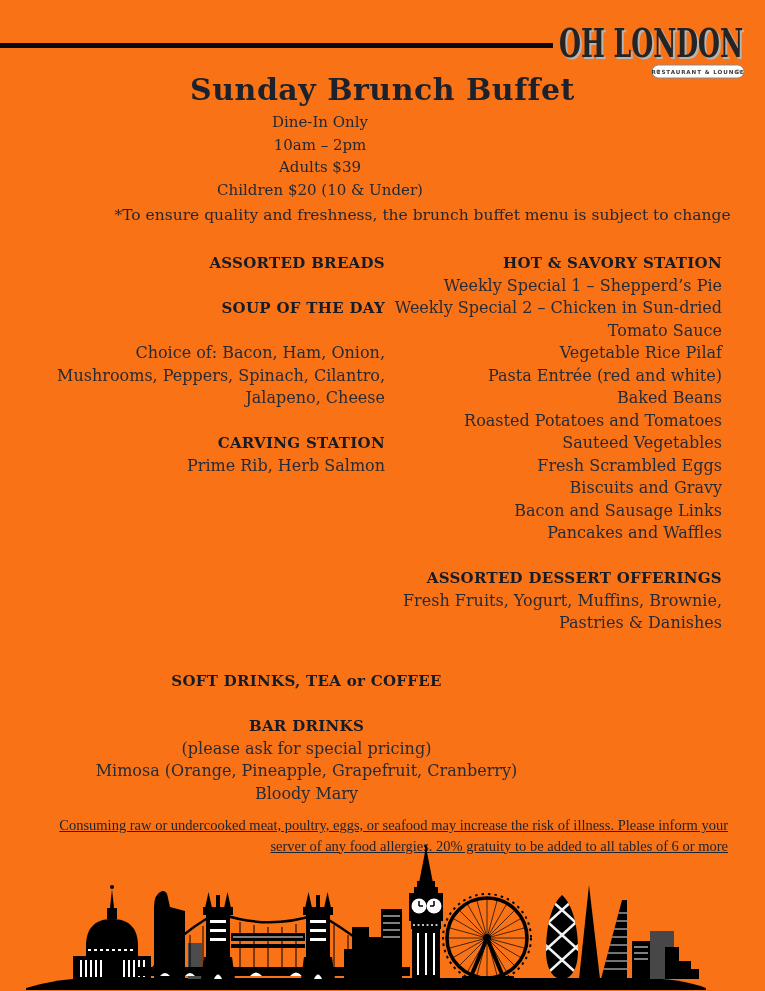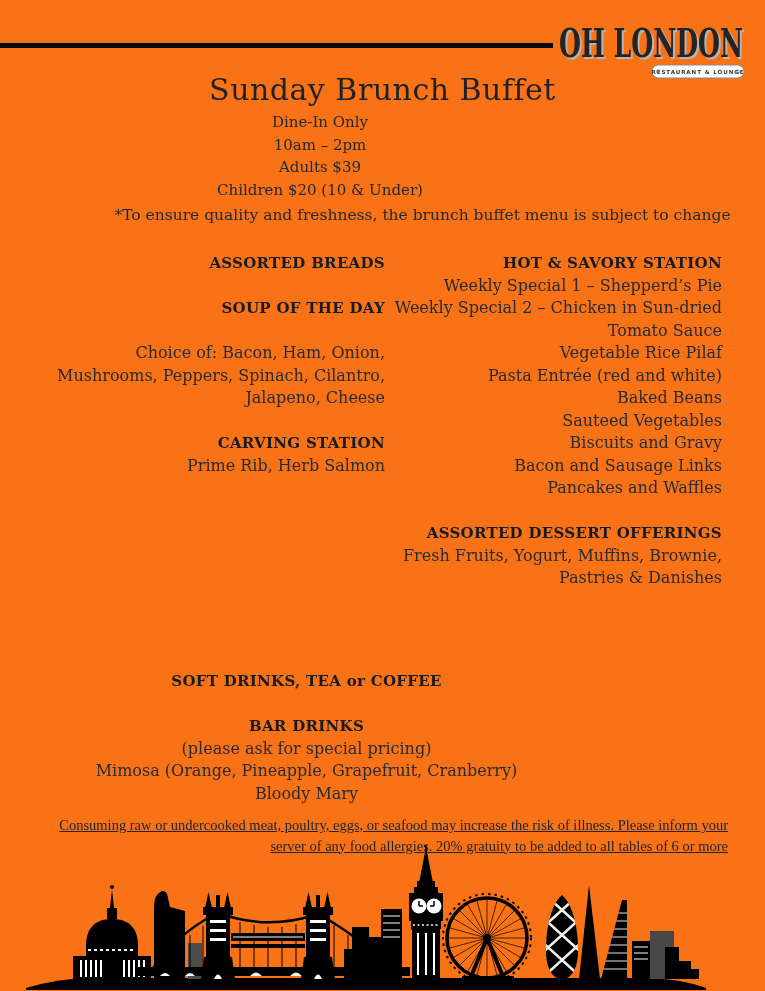--- a/index.html
+++ b/index.html
@@ -1,21 +1,21 @@
 <!DOCTYPE html>
 <html><head>
 <meta charset="utf-8">
 <style>
   html,body{margin:0;padding:0;background:#ffffff;}
   .page{position:relative;width:765px;height:991px;background:#f97316;overflow:hidden;
         font-family:"DejaVu Serif", serif;color:#232833;}
   .rule{position:absolute;left:0;top:43px;width:553px;height:5px;background:#0a0a0a;}
   .logo{position:absolute;left:556px;top:6px;width:192px;height:82px;}
   .title{position:absolute;left:0;top:72px;width:765px;margin:0;text-align:center;
-         font-size:30px;font-weight:400;letter-spacing:.5px;color:#1c212b;}
+         font-size:30px;font-weight:700;letter-spacing:.5px;color:#1c212b;}
   .subs{position:absolute;left:0;top:111px;width:640px;text-align:center;
         font-size:15px;line-height:22.5px;}
   .note{position:absolute;left:0;top:204px;width:765px;text-align:center;
         font-size:15.5px;line-height:22px;color:#232833;padding-left:40px;}
   .cols{position:absolute;left:0;top:252px;width:765px;}
   .col{position:absolute;top:0;text-align:right;}
   .col.left{left:45px;width:340px;}
   .col.right{left:392px;width:330px;}
   .msec{margin:0 0 22.5px 0;}
   .mh{margin:0;font-size:15px;font-weight:bold;line-height:22.5px;
@@ -78,21 +78,23 @@
     </div>
 
     <div class="col right">
       <section class="msec">
         <h3 class="mh">HOT &amp; SAVORY STATION</h3>
         <div class="mi">Weekly Special 1 – Shepperd’s Pie</div>
         <div class="mi">Weekly Special 2 – Chicken in Sun-dried Tomato Sauce</div>
         <div class="mi">Vegetable Rice Pilaf</div>
         <div class="mi">Pasta Entrée (red and white)</div>
         <div class="mi">Baked Beans</div>
+        <div class="mi">Roasted Potatoes and Tomatoes</div>
         <div class="mi">Sauteed Vegetables</div>
+        <div class="mi">Fresh Scrambled Eggs</div>
         <div class="mi">Biscuits and Gravy</div>
         <div class="mi">Bacon and Sausage Links</div>
         <div class="mi">Pancakes and Waffles</div>
       </section>
       <section class="msec">
         <h3 class="mh">ASSORTED DESSERT OFFERINGS</h3>
         <div class="mi">Fresh Fruits, Yogurt, Muffins, Brownie, Pastries &amp; Danishes</div>
       </section>
     </div>
 

